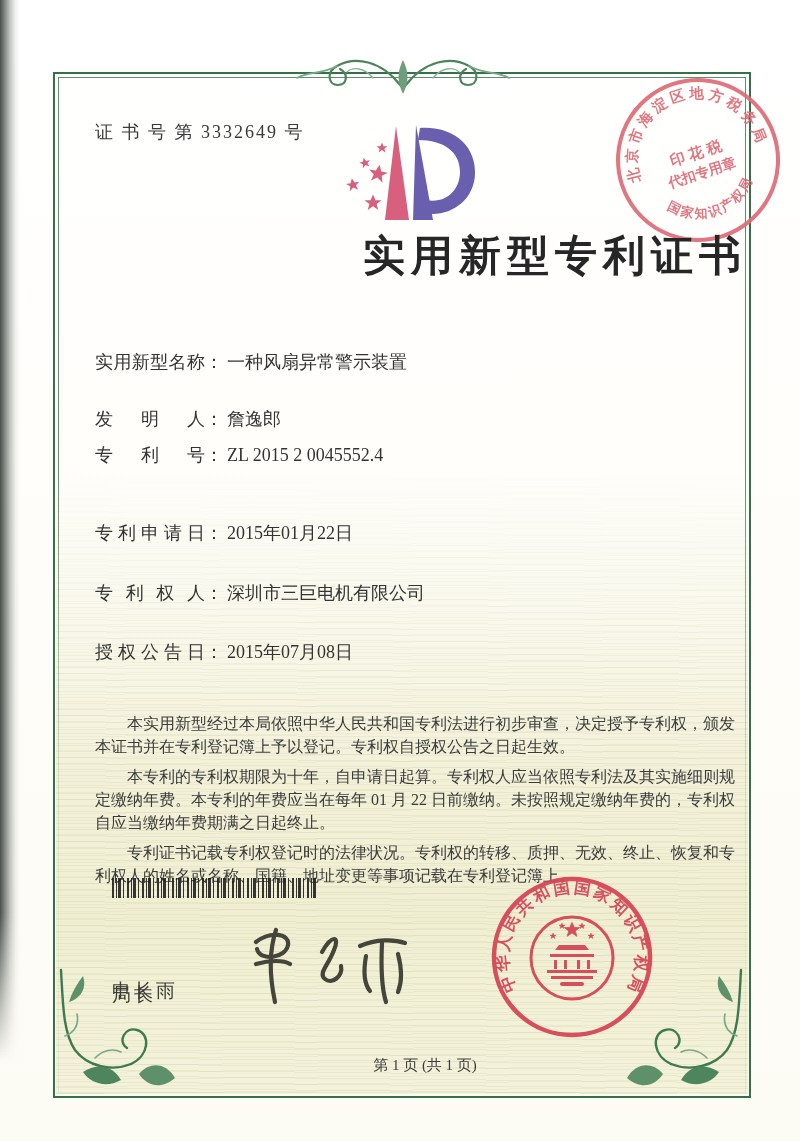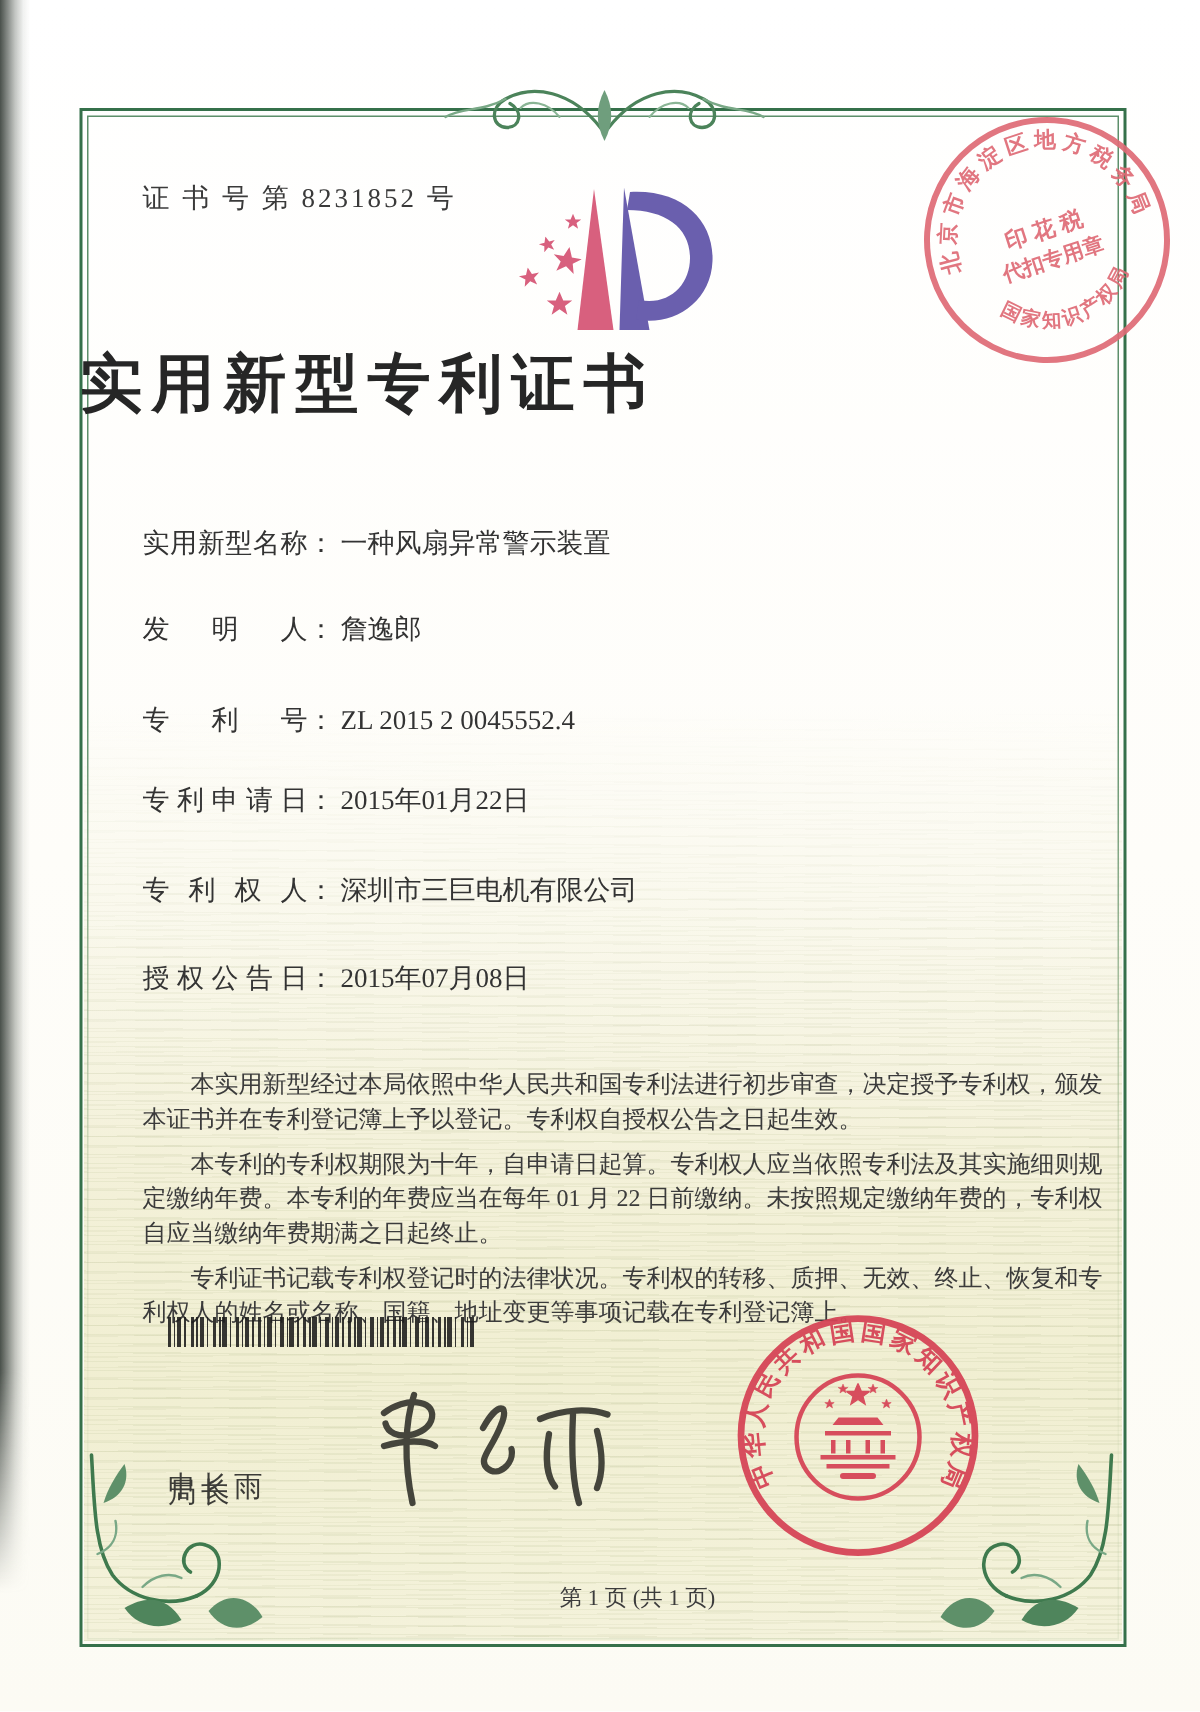--- a/index.html
+++ b/index.html
@@ -17,21 +17,21 @@
         background:linear-gradient(to bottom,rgba(242,240,216,0) 0%,rgba(242,240,214,.35) 22%,rgba(241,238,210,.8) 48%,rgba(240,238,208,.95) 72%,rgba(243,241,216,.9) 100%);}
   .tint::after{content:"";position:absolute;inset:0;opacity:.55;
         background:
           repeating-linear-gradient(0.6deg,rgba(150,160,108,.22) 0 1px,transparent 1px 6px),
           repeating-linear-gradient(-0.6deg,rgba(150,160,108,.16) 0 1px,transparent 1px 7px);
         -webkit-mask-image:linear-gradient(to bottom,transparent 0%,#000 45%);
         mask-image:linear-gradient(to bottom,transparent 0%,#000 45%);}
   .cert-no{position:absolute;left:95px;top:120px;font-size:18px;letter-spacing:2px;color:#3a3a3a;}
   .logo{position:absolute;left:332px;top:112px;}
   .stamp-tax{position:absolute;left:612px;top:74px;width:172px;height:172px;transform:rotate(-18deg);opacity:.92;}
-  .title{position:absolute;left:53px;top:228px;width:694px;margin:0;text-align:left;
+  .title{position:absolute;left:53px;top:228px;width:694px;margin:0;text-align:right;
         font-size:42px;font-weight:600;letter-spacing:6px;color:#262626;}
   .field{position:absolute;left:95px;font-size:18px;color:#333;white-space:nowrap;z-index:2;}
   .flabel{display:inline-block;width:110px;text-align:justify;text-align-last:justify;}
   .colon{margin-right:4px;}
   .paras{position:absolute;left:95px;top:672px;width:640px;font-size:16px;line-height:23px;color:#3b3b3b;z-index:2;margin-top:40px;}
   .paras p{margin:0 0 7px;text-indent:2em;}
   .barcode{position:absolute;left:112px;top:878px;width:206px;height:20px;opacity:.88;z-index:2;
         background:repeating-linear-gradient(90deg,#1b1b1b 0 2px,transparent 2px 4px,#1b1b1b 4px 5px,transparent 5px 6px,#1b1b1b 6px 9px,transparent 9px 11px,#1b1b1b 11px 12px,transparent 12px 15px);}
   .issuer{position:absolute;left:112px;font-family:"Liberation Sans","DejaVu Sans",sans-serif;
         font-size:19px;color:#3c3c38;letter-spacing:3px;z-index:2;}
@@ -88,21 +88,21 @@
       <path d="M14,36 C26,32 32,22 28,10 C22,18 17,26 14,36 Z" fill="#5e9069" stroke="none"></path>
       <path d="M28,106 C44,96 58,100 66,114 C52,122 36,118 28,106 Z" fill="#4f855c" stroke="none"></path>
       <path d="M84,108 C96,94 112,98 120,112 C106,124 92,120 84,108 Z" fill="#5e9069" stroke="none"></path>
       <path d="M10,70 C20,66 24,58 22,48" stroke-width="1.6" stroke="#79a886"></path>
       <path d="M40,92 C48,84 58,82 66,86" stroke-width="1.6" stroke="#79a886"></path>
     </g>
   </svg>
 
   <div class="cert-no">
     <span>证 书 号 第</span>
-    <span>8231852</span>
+    <span>3332649</span>
     <span>号</span>
   </div>
 
   <svg class="logo" width="148" height="122" viewBox="0 0 148 122">
     <defs>
       <symbol id="star" viewBox="-10 -10 20 20">
         <polygon points="0,-10 2.94,-3.09 10,-3.09 4.29,1.18 6.18,8.09 0,3.82 -6.18,8.09 -4.29,1.18 -10,-3.09 -2.94,-3.09"></polygon>
       </symbol>
     </defs>
     <polygon points="64,14 77,108 53,108" fill="#d8607e"></polygon>
@@ -132,21 +132,21 @@
   </svg>
 
   <h1 class="title">实用新型专利证书</h1>
 
   <div class="field" style="top:407px">
     <span class="flabel">发明人</span><span class="colon">：</span><span class="fvalue">詹逸郎</span>
   </div>
   <div class="field" style="top:350px">
     <span class="flabel">实用新型名称</span><span class="colon">：</span><span class="fvalue">一种风扇异常警示装置</span>
   </div>
-  <div class="field" style="top:468px">
+  <div class="field" style="top:443px">
     <span class="flabel">专利号</span><span class="colon">：</span><span class="fvalue">ZL 2015 2 0045552.4</span>
   </div>
   <div class="field" style="top:521px">
     <span class="flabel">专利申请日</span><span class="colon">：</span><span class="fvalue">2015年01月22日</span>
   </div>
   <div class="field" style="top:581px">
     <span class="flabel">专利权人</span><span class="colon">：</span><span class="fvalue">深圳市三巨电机有限公司</span>
   </div>
   <div class="field" style="top:640px">
     <span class="flabel">授权公告日</span><span class="colon">：</span><span class="fvalue">2015年07月08日</span>

